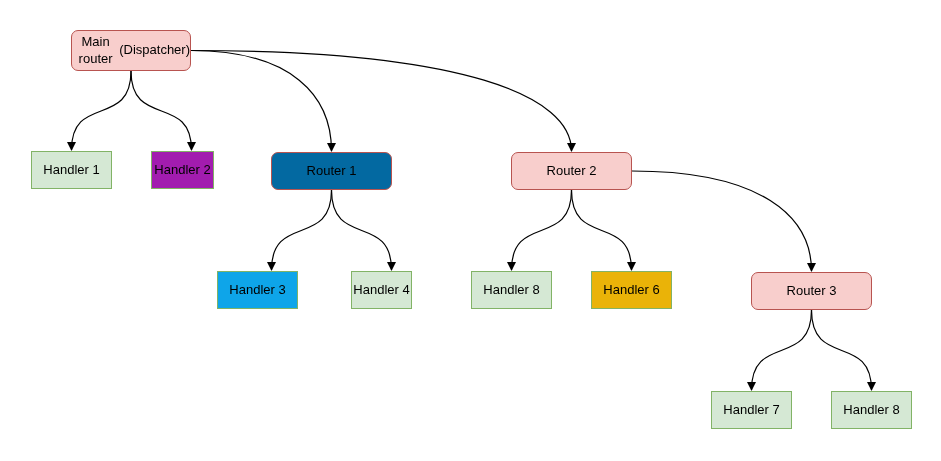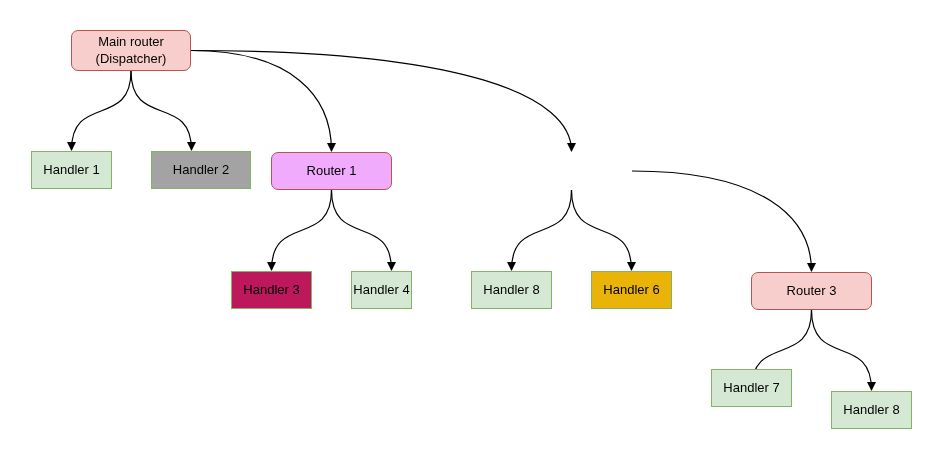--- a/index.html
+++ b/index.html
@@ -13,21 +13,20 @@
   .edges-layer {
     position: absolute;
     left: 0; top: 0;
     z-index: 1;
   }
   .node {
     position: absolute;
     box-sizing: border-box;
     border: 1px solid;
     display: flex;
-    flex-direction: column;
     align-items: center;
     justify-content: center;
     font-size: 13px;
     line-height: 1.25;
     color: #000000;
     text-align: center;
     z-index: 2;
   }
   .node.router { border-radius: 7px; }
   .node.handler { border-radius: 0; text-align: right; }
@@ -54,40 +53,43 @@
       <path d="M 811.5 310 C 811.5 368.32, 751.5 332.68, 751.5 390" fill="none" stroke="#000000" stroke-width="1.2" marker-end="url(#arrowhead)"></path>
       <path d="M 811.5 310 C 811.5 368.32, 871.5 332.68, 871.5 390" fill="none" stroke="#000000" stroke-width="1.2" marker-end="url(#arrowhead)"></path>
     </svg>
     <div class="node router" style="left: 71px; top: 30px; width: 120px; height: 41px; background: rgb(248, 206, 204); border-color: rgb(184, 84, 80);">
       <div>Main router</div>
       <div>(Dispatcher)</div>
     </div>
     <div class="node handler" style="left: 31px; top: 151px; width: 81px; height: 38px; background: rgb(213, 232, 212); border-color: rgb(130, 179, 102);">
       <div>Handler 1</div>
     </div>
-    <div class="node handler" style="left: 151px; top: 151px; width: 100px; height: 38px; background: #a3a3a3; border-color: rgb(130, 179, 102);">
+    <div class="node handler" style="left: 151px; top: 151px; width: 63px; height: 38px; background: #a21caf; border-color: rgb(130, 179, 102);">
       <div>Handler 2</div>
     </div>
-    <div class="node router" style="left: 271px; top: 152px; width: 121px; height: 38px; background: #f0abfc; border-color: rgb(184, 84, 80);">
+    <div class="node router" style="left: 271px; top: 152px; width: 121px; height: 38px; background: #0369a1; border-color: rgb(184, 84, 80);">
       <div>Router 1</div>
     </div>
-    <div class="node handler" style="left: 231px; top: 271px; width: 81px; height: 38px; background: #be185d; border-color: rgb(130, 179, 102);">
+    <div class="node router" style="left: 511px; top: 152px; width: 121px; height: 38px; background: rgb(248, 206, 204); border-color: rgb(184, 84, 80);">
+      <div>Router 2</div>
+    </div>
+    <div class="node handler" style="left: 217px; top: 271px; width: 81px; height: 38px; background: #0ea5e9; border-color: rgb(130, 179, 102);">
       <div>Handler 3</div>
     </div>
     <div class="node handler" style="left: 351px; top: 271px; width: 61px; height: 38px; background: rgb(213, 232, 212); border-color: rgb(130, 179, 102);">
       <div>Handler 4</div>
     </div>
     <div class="node handler" style="left: 471px; top: 271px; width: 81px; height: 38px; background: rgb(213, 232, 212); border-color: rgb(130, 179, 102);">
       <div>Handler 8</div>
     </div>
     <div class="node handler" style="left: 591px; top: 271px; width: 81px; height: 38px; background: #eab308; border-color: rgb(130, 179, 102);">
       <div>Handler 6</div>
     </div>
     <div class="node router" style="left: 751px; top: 272px; width: 121px; height: 38px; background: rgb(248, 206, 204); border-color: rgb(184, 84, 80);">
       <div>Router 3</div>
     </div>
-    <div class="node handler" style="left: 711px; top: 369px; width: 81px; height: 38px; background: rgb(213, 232, 212); border-color: rgb(130, 179, 102);">
+    <div class="node handler" style="left: 711px; top: 391px; width: 81px; height: 38px; background: rgb(213, 232, 212); border-color: rgb(130, 179, 102);">
       <div>Handler 7</div>
     </div>
     <div class="node handler" style="left: 831px; top: 391px; width: 81px; height: 38px; background: rgb(213, 232, 212); border-color: rgb(130, 179, 102);">
       <div>Handler 8</div>
     </div>
   </div>
 
 </body></html>

